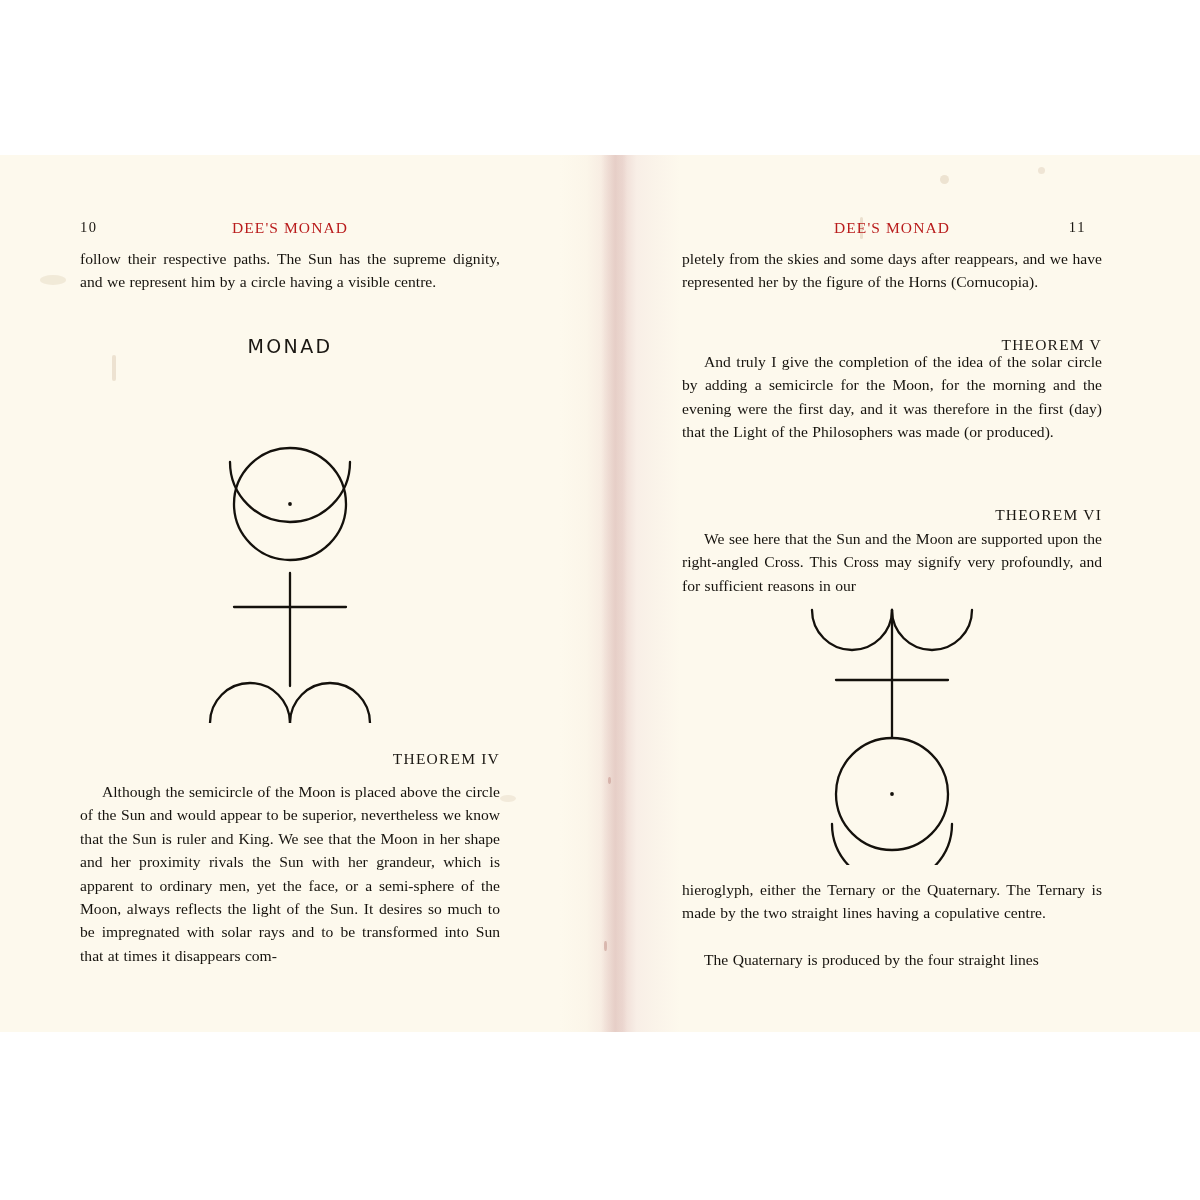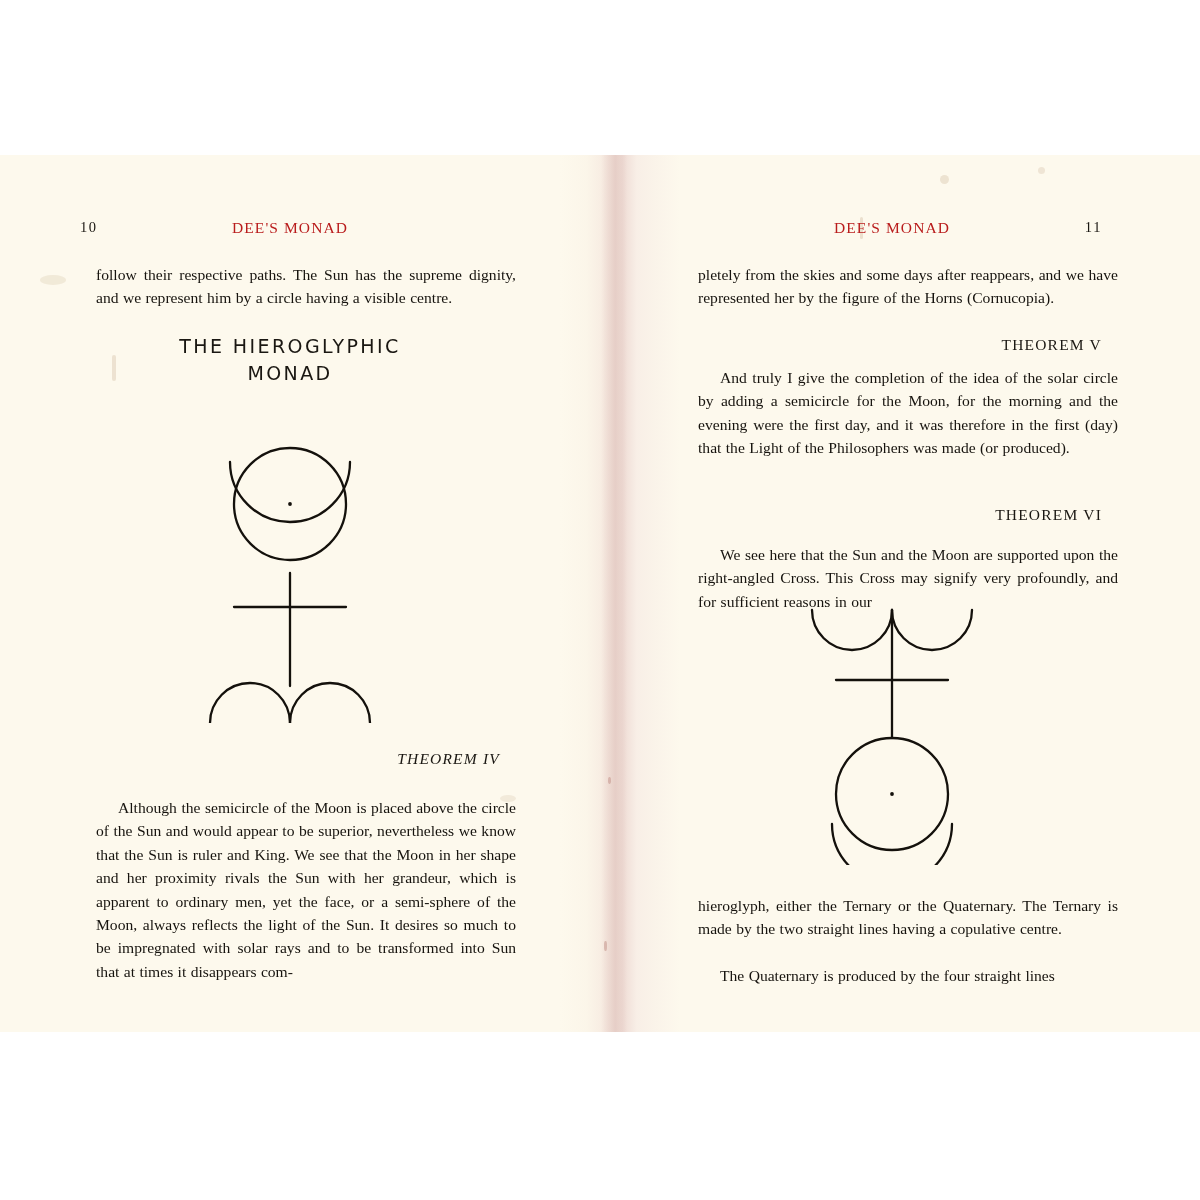--- a/index.html
+++ b/index.html
@@ -105,25 +105,25 @@
     letter-spacing: 1.1px;
     color: #b91c1c;
   }
   .runhead .folio {
     position: absolute;
     font-size: 14.5px;
     letter-spacing: 1.6px;
     color: #1a1712;
   }
   .runhead .folio-left  { left: 0;   text-align: left; }
-  .runhead .folio-right { right: 0;  text-align: right; }
+  .runhead .folio-right { right: 16px;  text-align: right; }
 
   
   p.body {
-    margin: 16px;
+    margin: 0;
     font-size: 15.6px;
     line-height: 23.4px;
     text-align: justify;
     text-align-last: left;
     color: #16130e;
     word-spacing: 0.5px;
   }
   p.body.indent { text-indent: 22px; }
   p.body.tight  { text-align-last: left; }
 
@@ -174,21 +174,20 @@
       <div class="textcol textcol-left">
 
         <div class="runhead">
           <span class="folio folio-left">10</span>
           <span class="title">DEE'S MONAD</span>
         </div>
 
         <p class="body" style="position:absolute; top:92px; width:420px;">follow their respective paths.  The Sun has the supreme dignity, and we represent him by a circle having a visible centre.</p>
 
         <div class="hieroglyph-title" style="position:absolute; top:178px; width:420px;">
-          <div>THE HIEROGLYPHIC</div>
           <div>MONAD</div>
         </div>
 
         <div class="figure" style="left:20px; top:248px;">
           <svg width="380" height="320" viewBox="0 0 380 320">
             <g fill="none" stroke="#14110c" stroke-width="2.3" stroke-linecap="round">
 
               <path d="M 130 5 A 60 60 0 0 0 250 5" transform="translate(0,54) scale(1,1)"></path>
 
               <circle cx="190" cy="101" r="56"></circle>
@@ -198,21 +197,21 @@
               <line x1="134" y1="204" x2="246" y2="204"></line>
 
               <path d="M 110 320 A 40 40 0 0 1 190 320"></path>
               <path d="M 190 320 A 40 40 0 0 1 270 320"></path>
             </g>
 
             <circle cx="190" cy="101" r="1.9" fill="#14110c"></circle>
           </svg>
         </div>
 
-        <h2 class="theorem" style="position:absolute; top:595px; width:420px;font-style:italic;">THEOREM IV</h2>
+        <h2 class="theorem" style="position:absolute; top:595px; width:420px;">THEOREM IV</h2>
 
         <p class="body indent" style="position:absolute; top:625px; width:420px;">Although the semicircle of the Moon is placed above the circle of the Sun and would appear to be superior, nevertheless we know that the Sun is ruler and King. We see that the Moon in her shape and her proximity rivals the Sun with her grandeur, which is apparent to ordinary men, yet the face, or a semi-sphere of the Moon, always reflects the light of the Sun.  It desires so much to be impregnated with solar rays and to be transformed into Sun that at times it disappears com-</p>
 
       </div>
     </div>
 
     <div class="page page-right">
 
       <div class="blemish" style="left:300px; top:20px; width:9px; height:9px; background:rgba(205,181,152,0.33);"></div>
       <div class="blemish" style="left:398px; top:12px; width:7px; height:7px; background:rgba(205,181,152,0.28);"></div>

